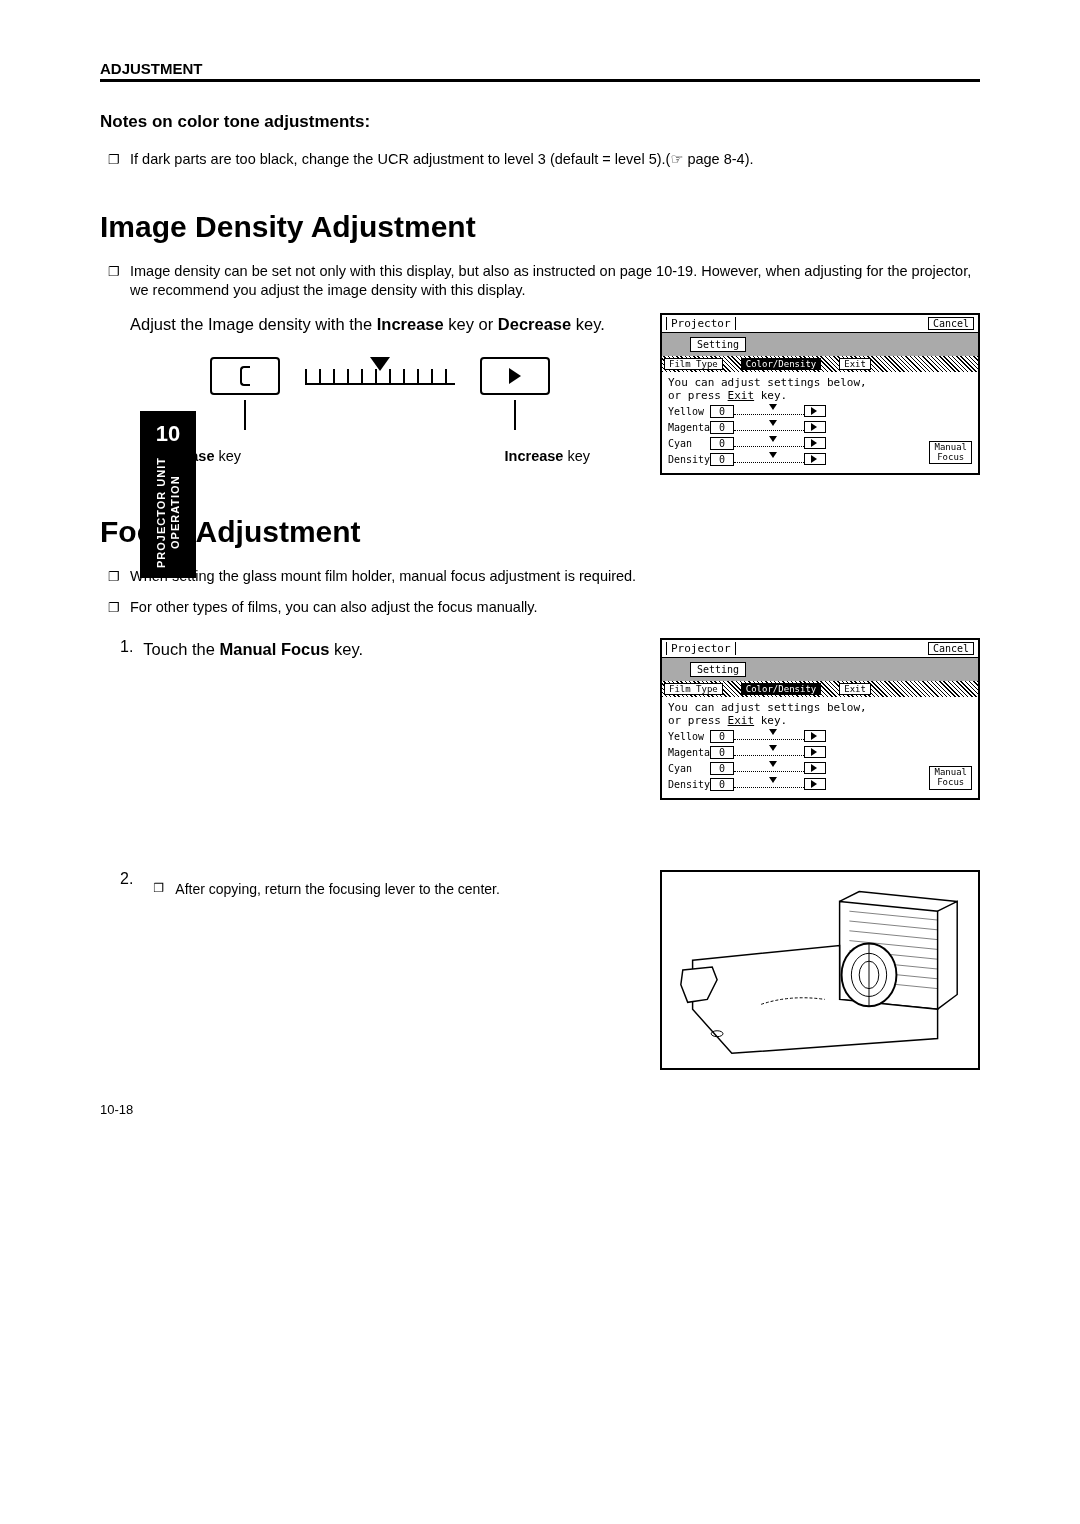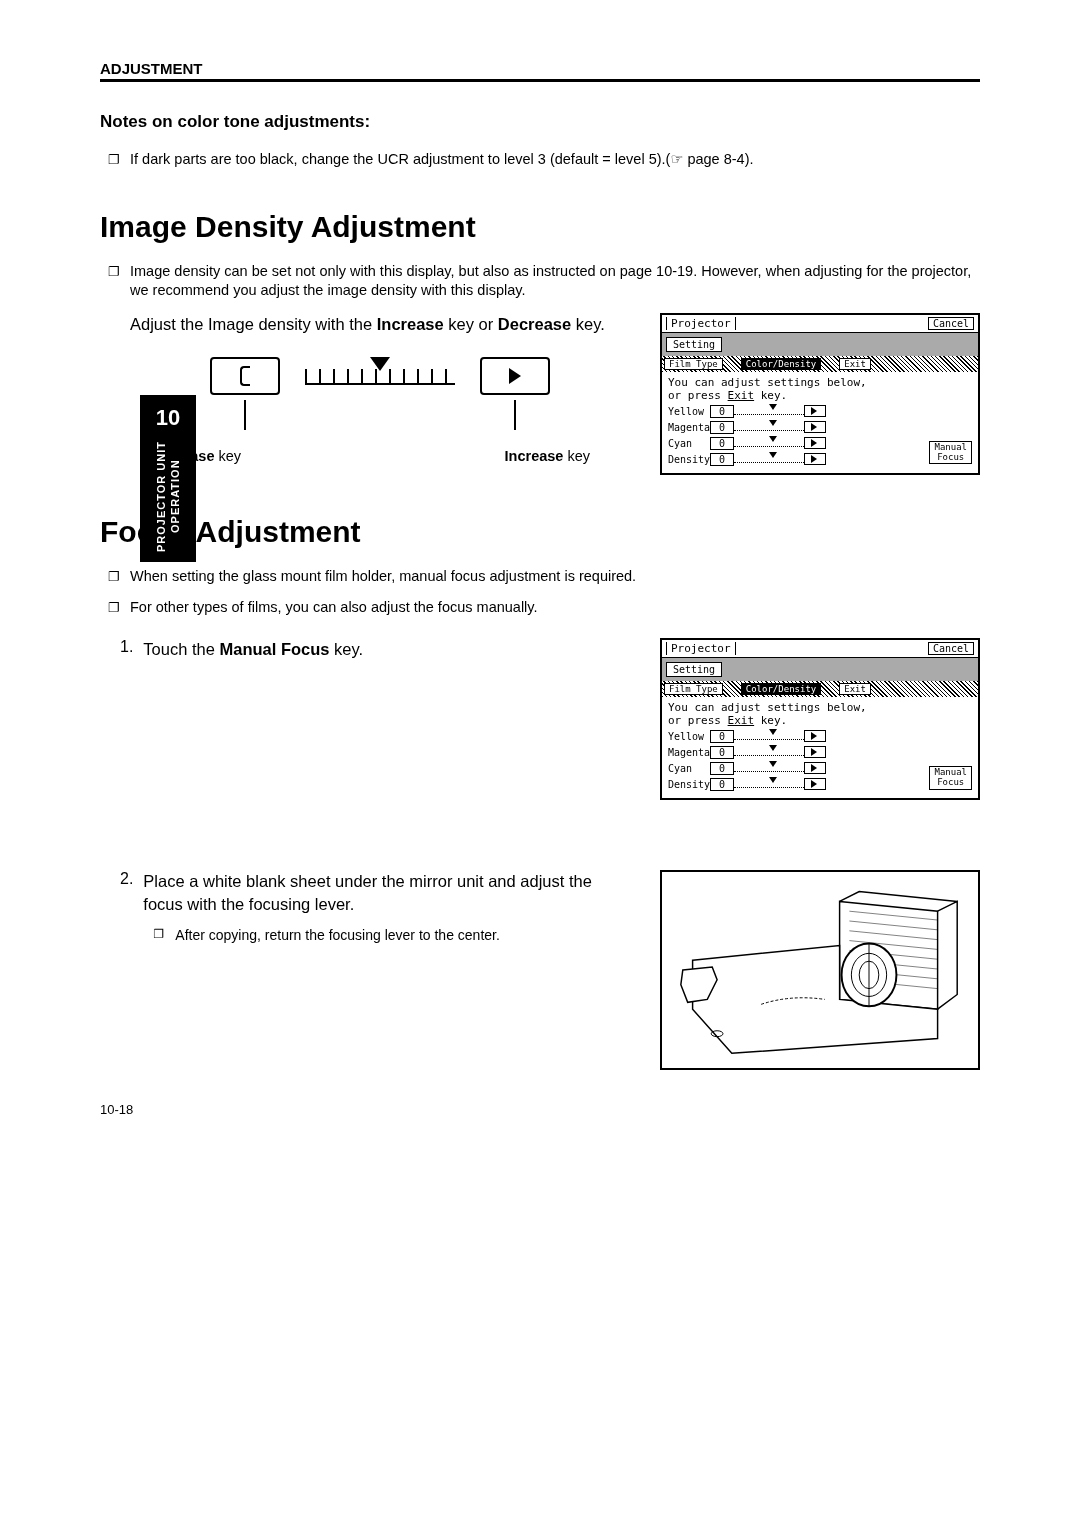--- a/index.html
+++ b/index.html
@@ -196,20 +196,21 @@
     .ss-grey {
       background: #aaa;
       padding: 4px;
     }
     .ss-setting {
       display: inline-block;
       border: 1px solid #000;
       padding: 1px 6px;
       background: #fff;
       font-size: 10px;
+      margin-left: 24px;
     }
     .ss-tabs {
       display: flex;
       gap: 18px;
       background: repeating-linear-gradient(45deg, #000 0 1px, #fff 1px 3px);
       padding: 2px;
     }
     .ss-tab {
       border: 1px solid #000;
       padding: 0 4px;
@@ -344,21 +345,21 @@
 <ul class="bullet-list">
   <li>If dark parts are too black, change the UCR adjustment to level 3 (default = level 5).(☞ page 8-4).</li>
 </ul>
 
 <h2 class="section-title">Image Density Adjustment</h2>
 
 <ul class="bullet-list">
   <li>Image density can be set not only with this display, but also as instructed on page 10-19. However, when adjusting for the projector, we recommend you adjust the image density with this display.</li>
 </ul>
 
-<div class="sidebar-tab" style="top:335px;">
+<div class="sidebar-tab" style="top:351px;">
   <div class="num">10</div>
   <div class="label">
     <span>PROJECTOR UNIT</span><br><span>OPERATION</span>
   </div>
 </div>
 
 <div class="content-row">
   <div class="content-left">
     <p class="instruction">
       <span>Adjust the Image density with the </span><b>Increase</b><span> key or </span><b>Decrease</b><span> key.</span>
@@ -496,21 +497,20 @@
       </div>
     </div>
   </div>
 </div>
 
 <div class="content-row" style="margin-top:70px;">
   <div class="content-left numbered">
     <div class="num-item">
       <div class="n">2.</div>
       <div class="txt">
-        <span>Place a white blank sheet under the mirror unit and adjust the focus with the focusing lever.</span>
         <ul class="sub-bullet">
           <li>After copying, return the focusing lever to the center.</li>
         </ul>
       </div>
     </div>
   </div>
   <div class="content-right">
     <div class="illustration">
       <svg class="illus-svg" viewBox="0 0 320 200">
         <path d="M 180 30 L 280 40 L 280 140 L 180 130 Z" fill="none" stroke="#000" stroke-width="1.5"></path>

